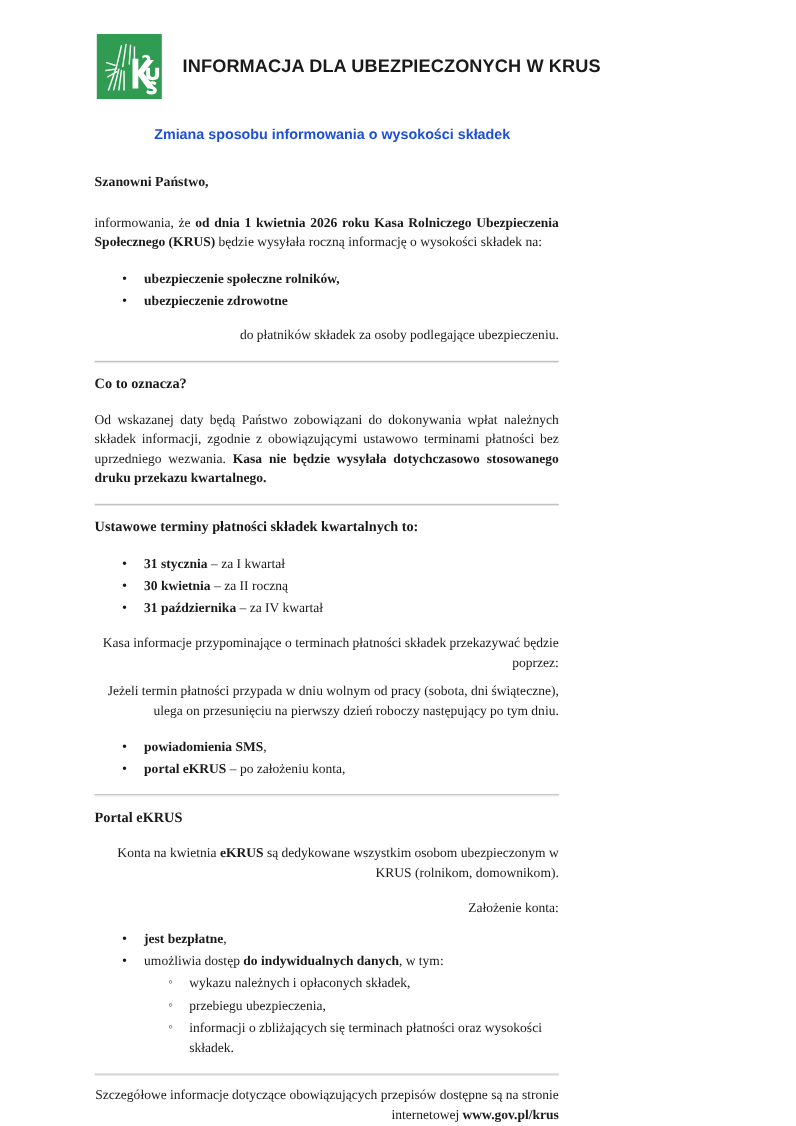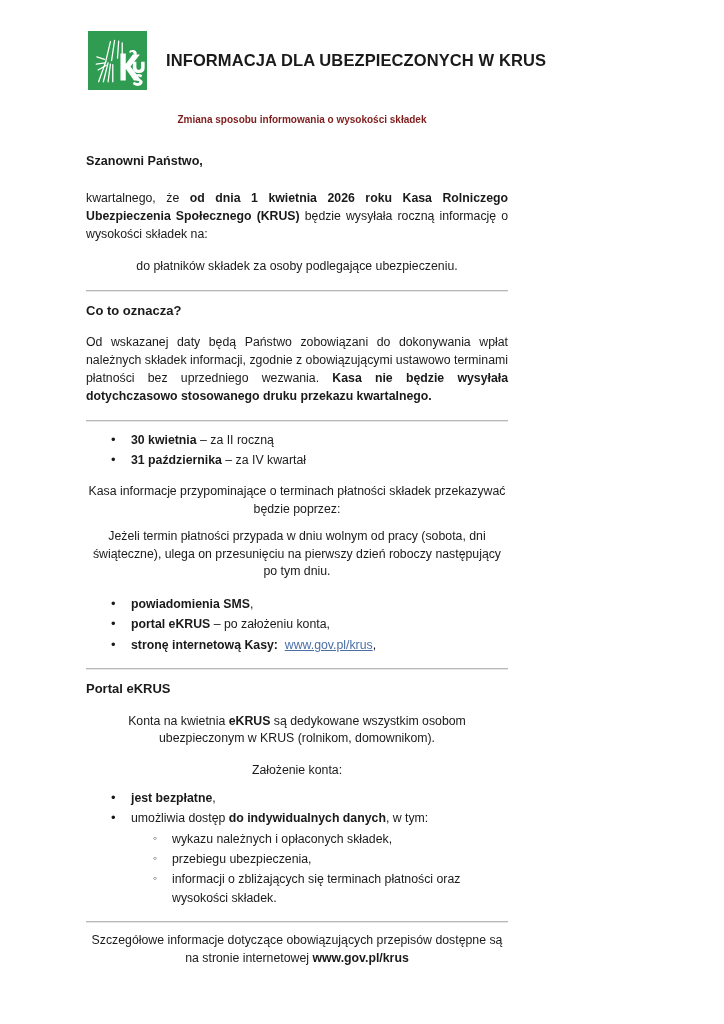--- a/index.html
+++ b/index.html
@@ -45,40 +45,41 @@
     font-size: 16.5px;
     font-weight: bold;
     letter-spacing: 0.1px;
     color: #1a1a1a;
     margin-left: 19px;
     white-space: nowrap;
   }
 
   .subtitle {
     text-align: center;
-    font-size: 10px;
-    font-weight: bold;
-    color: #7f1d1d;
+    font-size: 13px;
+    font-weight: bold;
+    color: #1d4ed8;
     margin: 24px 0 0 0;
     padding: 0 84px 0 96px;
   }
 
   
   .content {
     padding: 0 84px 0 86px;
     margin-top: 27px;
     font-size: 12.3px;
     line-height: 1.45;
+    font-family: Liberation Serif, serif;
   }
 
   p.para {
     margin: 0 0 14px 0;
     text-align: justify;
   }
-  p.para.left { text-align: center; }
+  p.para.left { text-align: right; }
   p.tight { margin-bottom: 9px; }
 
   .greet {
     font-weight: bold;
     font-size: 12.6px;
     margin: 0 0 20px 0;
   }
 
   .heading {
     font-weight: bold;
@@ -174,47 +175,52 @@
     </div>
     <div class="doc-title">INFORMACJA DLA UBEZPIECZONYCH W KRUS</div>
   </div>
 
   <div class="subtitle">Zmiana sposobu informowania o wysokości składek</div>
 
   <div class="content">
 
     <p class="greet">Szanowni Państwo,</p>
 
-    <p class="para"><span>kwartalnego, że </span><b>od dnia 1 kwietnia 2026 roku Kasa Rolniczego Ubezpieczenia Społecznego (KRUS)</b><span> będzie wysyłała roczną informację o wysokości składek na:</span></p>
-
+    <p class="para"><span>informowania, że </span><b>od dnia 1 kwietnia 2026 roku Kasa Rolniczego Ubezpieczenia Społecznego (KRUS)</b><span> będzie wysyłała roczną informację o wysokości składek na:</span></p>
+
+    <ul class="bullets">
+      <li><b>ubezpieczenie społeczne rolników,</b></li>
+      <li><b>ubezpieczenie zdrowotne</b></li>
+    </ul>
 
     <p class="para left">do płatników składek za osoby podlegające ubezpieczeniu.</p>
 
     <hr class="rule">
 
     <p class="heading">Co to oznacza?</p>
 
     <p class="para"><span>Od wskazanej daty będą Państwo zobowiązani do dokonywania wpłat należnych składek informacji, zgodnie z obowiązującymi ustawowo terminami płatności bez uprzedniego wezwania. </span><b>Kasa nie będzie wysyłała dotychczasowo stosowanego druku przekazu kwartalnego.</b></p>
 
     <hr class="rule">
 
-
-    <ul class="bullets">
+    <p class="heading">Ustawowe terminy płatności składek kwartalnych to:</p>
+
+    <ul class="bullets">
+      <li><b>31 stycznia</b><span> – za I kwartał</span></li>
       <li><b>30 kwietnia</b><span> – za II roczną</span></li>
       <li><b>31 października</b><span> – za IV kwartał</span></li>
     </ul>
 
     <p class="para left tight">Kasa informacje przypominające o terminach płatności składek przekazywać będzie poprzez:</p>
 
     <p class="para left">Jeżeli termin płatności przypada w dniu wolnym od pracy (sobota, dni świąteczne), ulega on przesunięciu na pierwszy dzień roboczy następujący po tym dniu.</p>
 
     <ul class="bullets">
       <li><b>powiadomienia SMS</b><span>,</span></li>
       <li><b>portal eKRUS</b><span> – po założeniu konta,</span></li>
-      <li><b>stronę internetową Kasy:</b>&nbsp; <a class="link" href="#">www.gov.pl/krus</a><span>,</span></li>
     </ul>
 
     <hr class="rule">
 
     <p class="heading">Portal eKRUS</p>
 
     <p class="para left"><span>Konta na kwietnia </span><b>eKRUS</b><span> są dedykowane wszystkim osobom ubezpieczonym w KRUS (rolnikom, domownikom).</span></p>
 
     <p class="para left tight">Założenie konta:</p>
 

